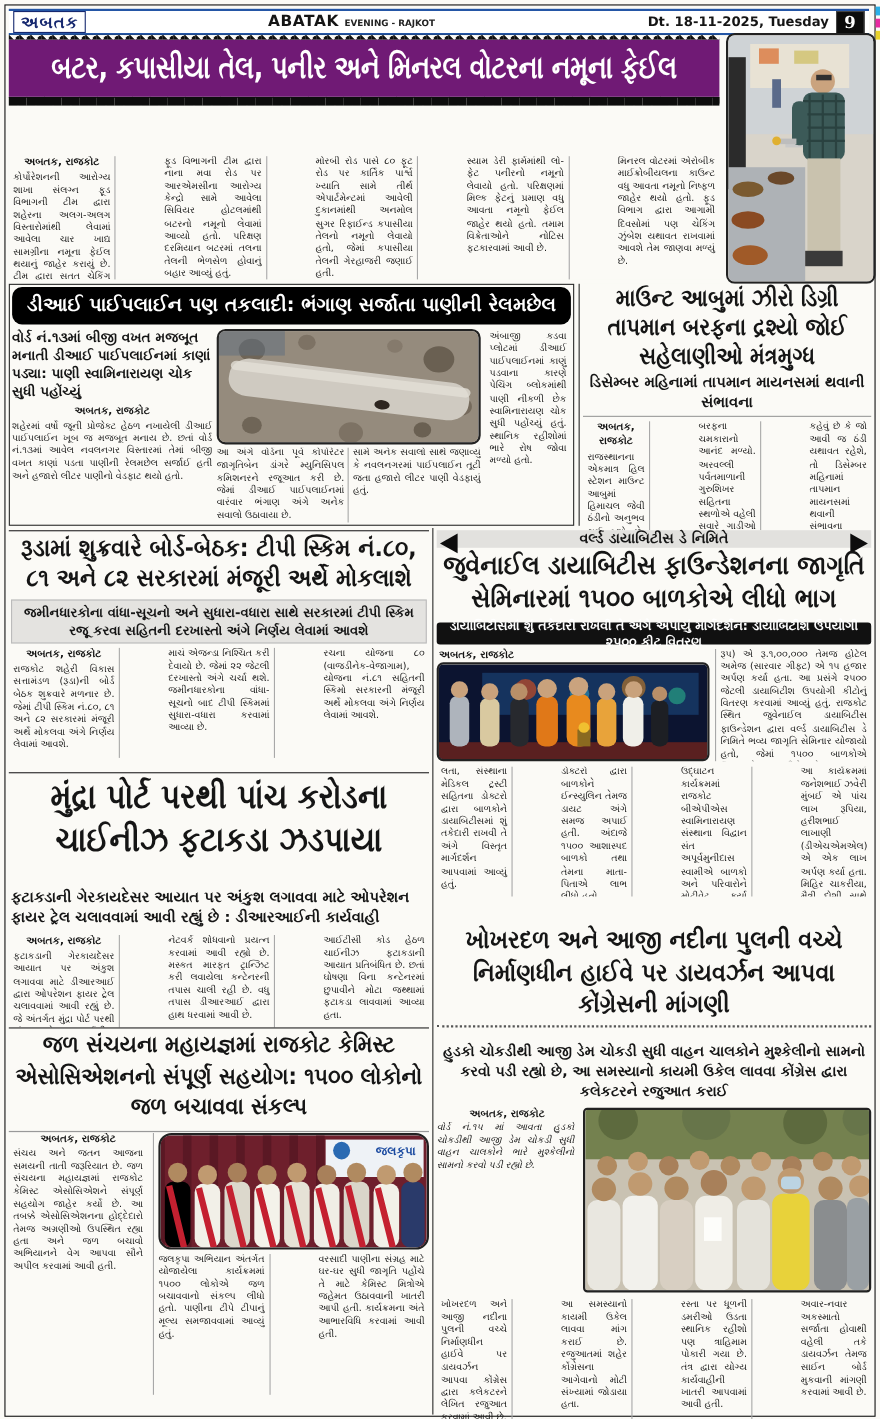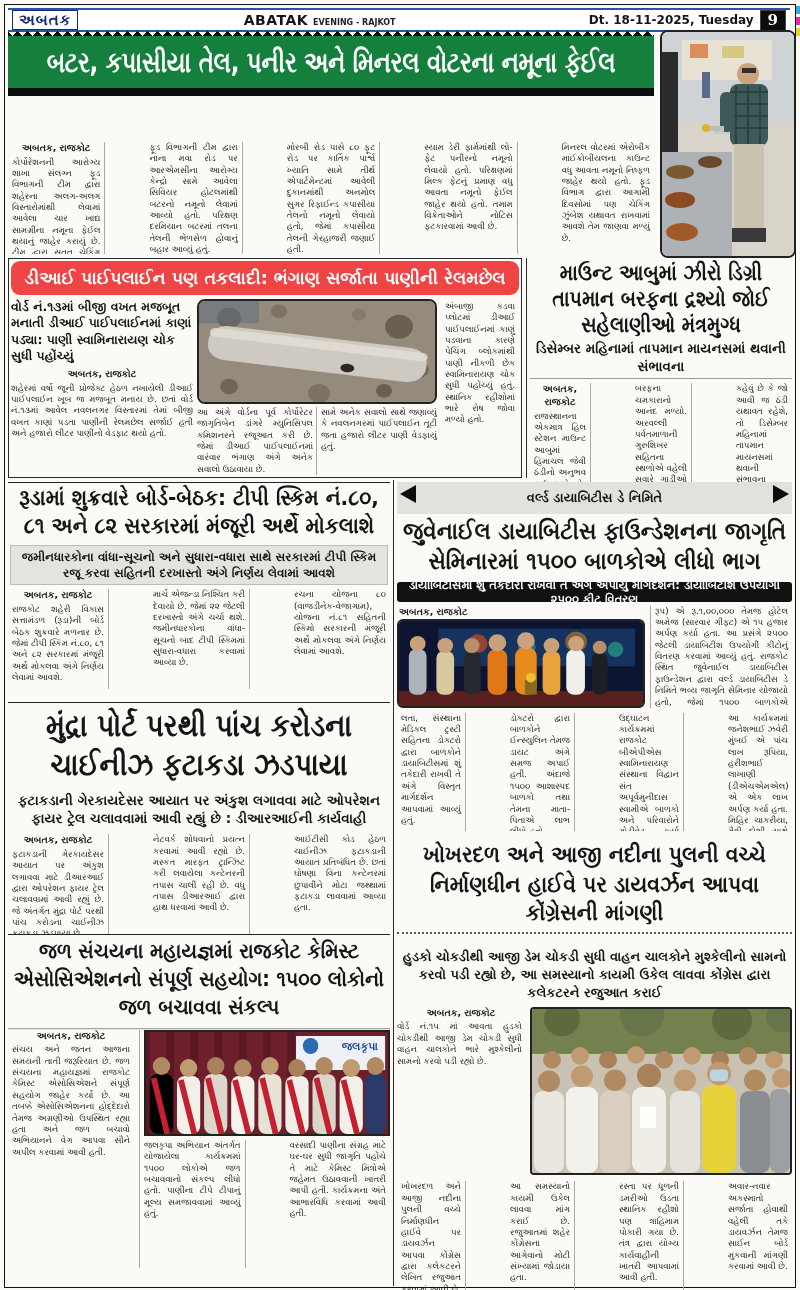--- a/index.html
+++ b/index.html
@@ -17,30 +17,30 @@
   .mast span{font-size:8px;font-weight:bold;color:#222;}
   .dt{display:flex;align-items:center;gap:6px;font-size:12px;font-weight:bold;padding-left:28px;}
   .pgno{background:#0c0c0c;color:#fff;border:1.5px solid #444;font-size:15px;font-weight:bold;
         padding:0 7px;line-height:19px;font-family:"DejaVu Serif","Liberation Serif",serif;}
   .regmarks{position:absolute;right:0px;top:6px;width:4px;height:60px;display:flex;flex-direction:column;gap:3px;}
   .regmarks i{width:4px;height:8px;display:block;}
 
   
   .art{position:absolute;box-sizing:border-box;background:#fbfaf6;}
   .rule{border:1px solid #2a2a2a;}
-  .banner{position:relative;background:#15803d;color:#fff;text-align:center;display:flex;align-items:center;justify-content:center;}
+  .banner{position:relative;background:#701a75;color:#fff;text-align:center;display:flex;align-items:center;justify-content:center;}
   .banner::after{content:"";position:absolute;top:100%;left:0;width:100%;height:8px;
      background:linear-gradient(135deg,#0d0d0d 50%,transparent 50%),linear-gradient(-135deg,#0d0d0d 50%,transparent 50%);
      background-size:16px 16px;background-repeat:repeat-x;}
   .banner::before{content:"";position:absolute;bottom:100%;left:0;width:100%;height:5px;
      background:linear-gradient(45deg,#0d0d0d 50%,transparent 50%),linear-gradient(-45deg,#0d0d0d 50%,transparent 50%);
      background-size:10px 10px;background-repeat:repeat-x;}
   .h1{font-size:25px;font-weight:bold;letter-spacing:-.3px;white-space:nowrap;transform:scaleY(1.25);}
   .sub{font-weight:bold;text-align:center;line-height:1.35;}
-  .blkbar{background:#ef4444;color:#fff;border-radius:9px;text-align:center;font-weight:bold;
+  .blkbar{background:#000000;color:#fff;border-radius:9px;text-align:center;font-weight:bold;
           display:flex;align-items:center;justify-content:center;}
   .greybox{background:#e4e3e0;border:1px solid #bbb;font-weight:bold;text-align:center;}
   .strip{background:#111;color:#fff;font-weight:bold;text-align:center;border-radius:3px;
          display:flex;align-items:center;justify-content:center;}
   .kicker{background:#e2e1de;display:flex;align-items:center;justify-content:center;font-weight:bold;position:relative;}
   .arrowL,.arrowR{width:0;height:0;border-top:9px solid transparent;border-bottom:9px solid transparent;position:absolute;top:3px;}
   .arrowL{border-right:16px solid #0d0d0d;left:3px;}
   .arrowR{border-left:16px solid #0d0d0d;right:3px;}
 
   .cols{display:flex;}
@@ -185,21 +185,21 @@
       <div class="col">
         <span class="byline">અબતક, રાજકોટ</span>
         <span>રાજકોટ શહેરી વિકાસ સત્તામંડળ (રૂડા)ની બોર્ડ બેઠક શુક્રવારે મળનાર છે. જેમાં ટીપી સ્કિમ નં.૮૦, ૮૧ અને ૮૨ સરકારમાં મંજૂરી અર્થે મોકલવા અંગે નિર્ણય લેવામાં આવશે.</span>
       </div>
       <div class="col">માર્ચે એજન્ડા નિશ્ચિત કરી દેવાયો છે. જેમાં ૨૨ જેટલી દરખાસ્તો અંગે ચર્ચા થશે. જમીનધારકોના વાંધા-સૂચનો બાદ ટીપી સ્કિમમાં સુધારા-વધારા કરવામાં આવ્યા છે.</div>
       <div class="col">રચના યોજના ૮૦ (વાજડીનેક-વેજાગામ), યોજના નં.૮૧ સહિતની સ્કિમો સરકારની મંજૂરી અર્થે મોકલવા અંગે નિર્ણય લેવામાં આવશે.</div>
     </div>
   </div>
 
   <div class="art" style="left:397px;top:482px;width:395px;height:358px;">
-    <div class="kicker" style="height:32px;font-size:13px;">
+    <div class="kicker" style="height:16px;font-size:13px;">
       <span class="arrowL"></span>
       <span>વર્લ્ડ ડાયાબિટીસ ડે નિમિતે</span>
       <span class="arrowR"></span>
     </div>
     <div class="smallhead" style="font-size:21.5px;line-height:1.25;margin-top:6px;transform:scaleY(1.1);">જુવેનાઈલ ડાયાબિટીસ ફાઉન્ડેશનના જાગૃતિ સેમિનારમાં ૧૫૦૦ બાળકોએ લીધો ભાગ</div>
     <div class="strip" style="margin-top:8px;height:20px;font-size:11.5px;">ડાયાબિટીસમાં શું તકેદારી રાખવી તે અંગે અપાયું માર્ગદર્શન: ડાયાબિટીશ ઉપયોગી ૨૫૦૦ કીટ વિતરણ</div>
     <div style="display:flex;gap:5px;margin-top:4px;height:102px;">
       <div style="width:248px;display:flex;flex-direction:column;">
         <span class="byline" style="text-align:left;margin:0 0 1px 2px;">અબતક, રાજકોટ</span>
         <div class="photo" style="flex:1;border-radius:6px;">
@@ -239,39 +239,39 @@
     <div class="cols" style="height:118px;margin-top:5px;">
       <div class="col">લતા, સંસ્થાના મેડિકલ ટ્રસ્ટી સહિતના ડોક્ટરો દ્વારા બાળકોને ડાયાબિટીસમાં શું તકેદારી રાખવી તે અંગે વિસ્તૃત માર્ગદર્શન આપવામાં આવ્યું હતું.</div>
       <div class="col">ડોક્ટરો દ્વારા બાળકોને ઈન્સ્યુલિન તેમજ ડાયટ અંગે સમજ અપાઈ હતી. અંદાજે ૧૫૦૦ આશાસ્પદ બાળકો તથા તેમના માતા-પિતાએ લાભ લીધો હતો.</div>
       <div class="col">ઉદ્ઘાટન કાર્યક્રમમાં રાજકોટ બીએપીએસ સ્વામિનારાયણ સંસ્થાના વિદ્વાન સંત અપૂર્વમુનીદાસ સ્વામીએ બાળકો અને પરિવારોને મોટીવેટ કર્યા હતા.</div>
       <div class="col">આ કાર્યક્રમમાં જનેશભાઈ ઝવેરી મુંબઈ એ પાંચ લાખ રૂપિયા, હરીશભાઈ લાખાણી (ડીએચએમએલ) એ એક લાખ અર્પણ કર્યા હતા. મિહિર ચાકરીયા, મૈત્રી દોશી સાથે તમામ વોલિએન્ટર્સએ જહેમત ઉઠાવી હતી.</div>
     </div>
   </div>
 
   <div class="art" style="left:8px;top:702px;width:382px;height:250px;border-top:1.5px solid #222;">
     <div class="smallhead" style="font-size:27px;line-height:1.25;margin-top:8px;transform:scaleY(1.15);">મુંદ્રા પોર્ટ પરથી પાંચ કરોડના ચાઈનીઝ ફટાકડા ઝડપાયા</div>
-    <div class="smallhead" style="font-size:13.5px;margin-top:12px;line-height:1.4;text-align:center;padding:0 2px;">ફટાકડાની ગેરકાયદેસર આયાત પર અંકુશ લગાવવા માટે ઓપરેશન ફાયર ટ્રેલ ચલાવવામાં આવી રહ્યું છે : ડીઆરઆઈની કાર્યવાહી</div>
+    <div class="smallhead" style="font-size:13.5px;margin-top:28px;line-height:1.4;text-align:left;padding:0 2px;">ફટાકડાની ગેરકાયદેસર આયાત પર અંકુશ લગાવવા માટે ઓપરેશન ફાયર ટ્રેલ ચલાવવામાં આવી રહ્યું છે : ડીઆરઆઈની કાર્યવાહી</div>
     <div class="cols" style="height:108px;margin-top:6px;">
       <div class="col">
         <span class="byline">અબતક, રાજકોટ</span>
         <span>ફટાકડાની ગેરકાયદેસર આયાત પર અંકુશ લગાવવા માટે ડીઆરઆઈ દ્વારા ઓપરેશન ફાયર ટ્રેલ ચલાવવામાં આવી રહ્યું છે. જે અંતર્ગત મુંદ્રા પોર્ટ પરથી પાંચ કરોડના ચાઈનીઝ ફટાકડા ઝડપાયા છે.</span>
       </div>
       <div class="col">નેટવર્ક શોધવાનો પ્રયત્ન કરવામાં આવી રહ્યો છે. મસ્કત મારફત ટ્રાન્ઝિટ કરી લવાયેલા કન્ટેનરની તપાસ ચાલી રહી છે. વધુ તપાસ ડીઆરઆઈ દ્વારા હાથ ધરવામાં આવી છે.</div>
       <div class="col">આઈટીસી કોડ હેઠળ ચાઈનીઝ ફટાકડાની આયાત પ્રતિબંધિત છે. છતાં ઘોષણા વિના કન્ટેનરમાં છુપાવીને મોટા જથ્થામાં ફટાકડા લાવવામાં આવ્યા હતા.</div>
     </div>
   </div>
 
   <div class="art" style="left:397px;top:842px;width:395px;height:444px;">
     <div class="smallhead" style="font-size:20.5px;line-height:1.3;margin-top:2px;transform:scaleY(1.1);">ખોખરદળ અને આજી નદીના પુલની વચ્ચે નિર્માણધીન હાઈવે પર ડાયવર્ઝન આપવા કોંગ્રેસની માંગણી</div>
     <div class="dotted" style="margin-top:8px;"></div>
     <div class="smallhead" style="font-size:13px;line-height:1.4;margin-top:14px;">હુડકો ચોકડીથી આજી ડેમ ચોકડી સુધી વાહન ચાલકોને મુશ્કેલીનો સામનો કરવો પડી રહ્યો છે, આ સમસ્યાનો કાયમી ઉકેલ લાવવા કોંગ્રેસ દ્વારા કલેકટરને રજુઆત કરાઈ</div>
     <div style="display:flex;gap:5px;margin-top:5px;height:168px;">
       <div style="width:128px;display:flex;flex-direction:column;">
         <span class="byline">અબતક, રાજકોટ</span>
-        <div style="display:flex;flex:1;">
+        <div style="display:flex;flex:1;font-style:italic;">
           <div class="col" style="padding:0 3px 0 0;">વોર્ડ નં.૧૫ માં આવતા હુડકો ચોકડીથી આજી ડેમ ચોકડી સુધી વાહન ચાલકોને ભારે મુશ્કેલીનો સામનો કરવો પડી રહ્યો છે.</div>
         </div>
       </div>
       <div class="photo" style="flex:1;border-radius:4px;">
         <svg viewBox="0 0 258 168" preserveAspectRatio="none">
           <rect width="258" height="168" fill="#c9c2b2"></rect>
           <rect x="0" y="0" width="258" height="46" fill="#74814f"></rect>
           <circle cx="30" cy="10" r="18" fill="#5d6a3e"></circle>
             <circle cx="110" cy="6" r="22" fill="#67754a"></circle>
           <circle cx="200" cy="12" r="20" fill="#5d6a3e"></circle>
@@ -319,21 +319,21 @@
   </div>
 
   <div class="art" style="left:8px;top:934px;width:382px;height:332px;border-top:1.5px solid #222;">
     <div class="smallhead" style="font-size:19px;line-height:1.35;margin-top:6px;transform:scaleY(1.1);border-bottom:1px solid #999;padding-bottom:6px;">જળ સંચયના મહાયજ્ઞમાં રાજકોટ કેમિસ્ટ એસોસિએશનનો સંપૂર્ણ સહયોગ: ૧૫૦૦ લોકોનો જળ બચાવવા સંકલ્પ</div>
     <div style="display:flex;gap:5px;margin-top:5px;height:238px;">
       <div class="col" style="width:118px;flex:none;">
         <span class="byline">અબતક, રાજકોટ</span>
         <span>સંચય અને જતન આજના સમયની તાતી જરૂરિયાત છે. જળ સંચયના મહાયજ્ઞમાં રાજકોટ કેમિસ્ટ એસોસિએશને સંપૂર્ણ સહયોગ જાહેર કર્યો છે. આ તબક્કે એસોસિએશનના હોદ્દેદારો તેમજ અગ્રણીઓ ઉપસ્થિત રહ્યા હતા અને જળ બચાવો અભિયાનને વેગ આપવા સૌને અપીલ કરવામાં આવી હતી.</span>
       </div>
       <div style="flex:1;display:flex;flex-direction:column;gap:4px;border-left:1px solid #a8a8a8;padding-left:4px;">
-        <div class="photo" style="height:102px;border-radius:0;position:relative;">
+        <div class="photo" style="height:102px;border-radius:12px;position:relative;">
           <svg viewBox="0 0 250 102" preserveAspectRatio="none">
             <rect width="250" height="102" fill="#6e1f2c"></rect>
             <path d="M0 0 v102 M25 0 v102 M50 0 v102 M75 0 v102 M100 0 v102 M125 0 v102 M150 0 v102" stroke="#5a1824" stroke-width="8"></path>
             <rect x="155" y="4" width="92" height="34" fill="#eef2f6"></rect>
             <circle cx="170" cy="14" r="8" fill="#2a6ab2"></circle>
             <g>
               <rect x="4" y="42" width="24" height="60" rx="8" fill="#ececе6"></rect>
                 <circle cx="16" cy="34" r="9" fill="#b08a60"></circle>
               <rect x="32" y="44" width="24" height="58" rx="8" fill="#f2f0e8"></rect>
                 <circle cx="44" cy="36" r="9" fill="#c09a70"></circle>

